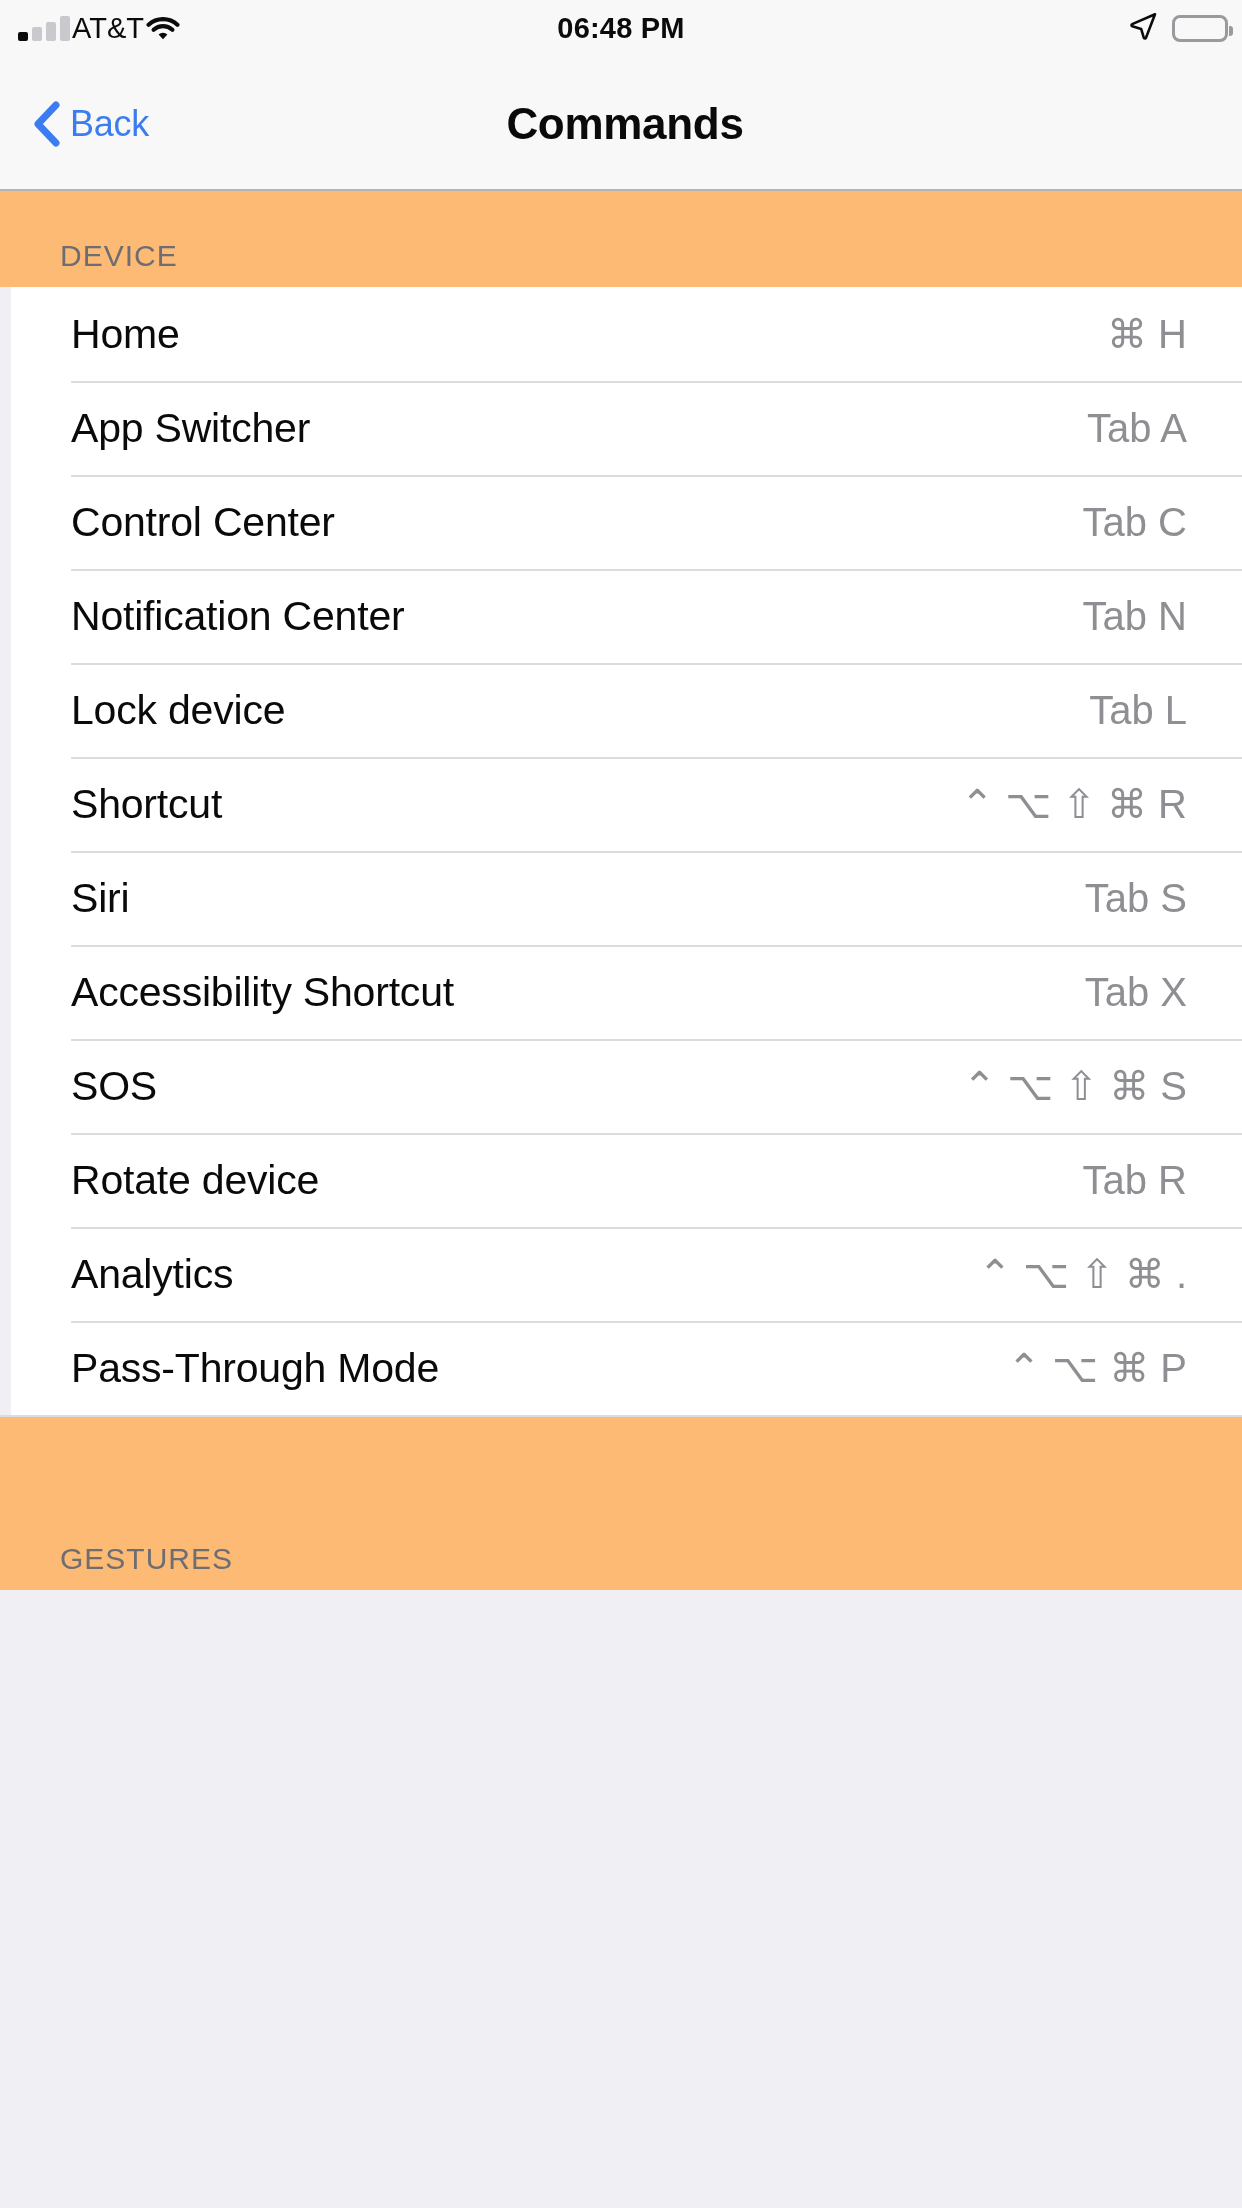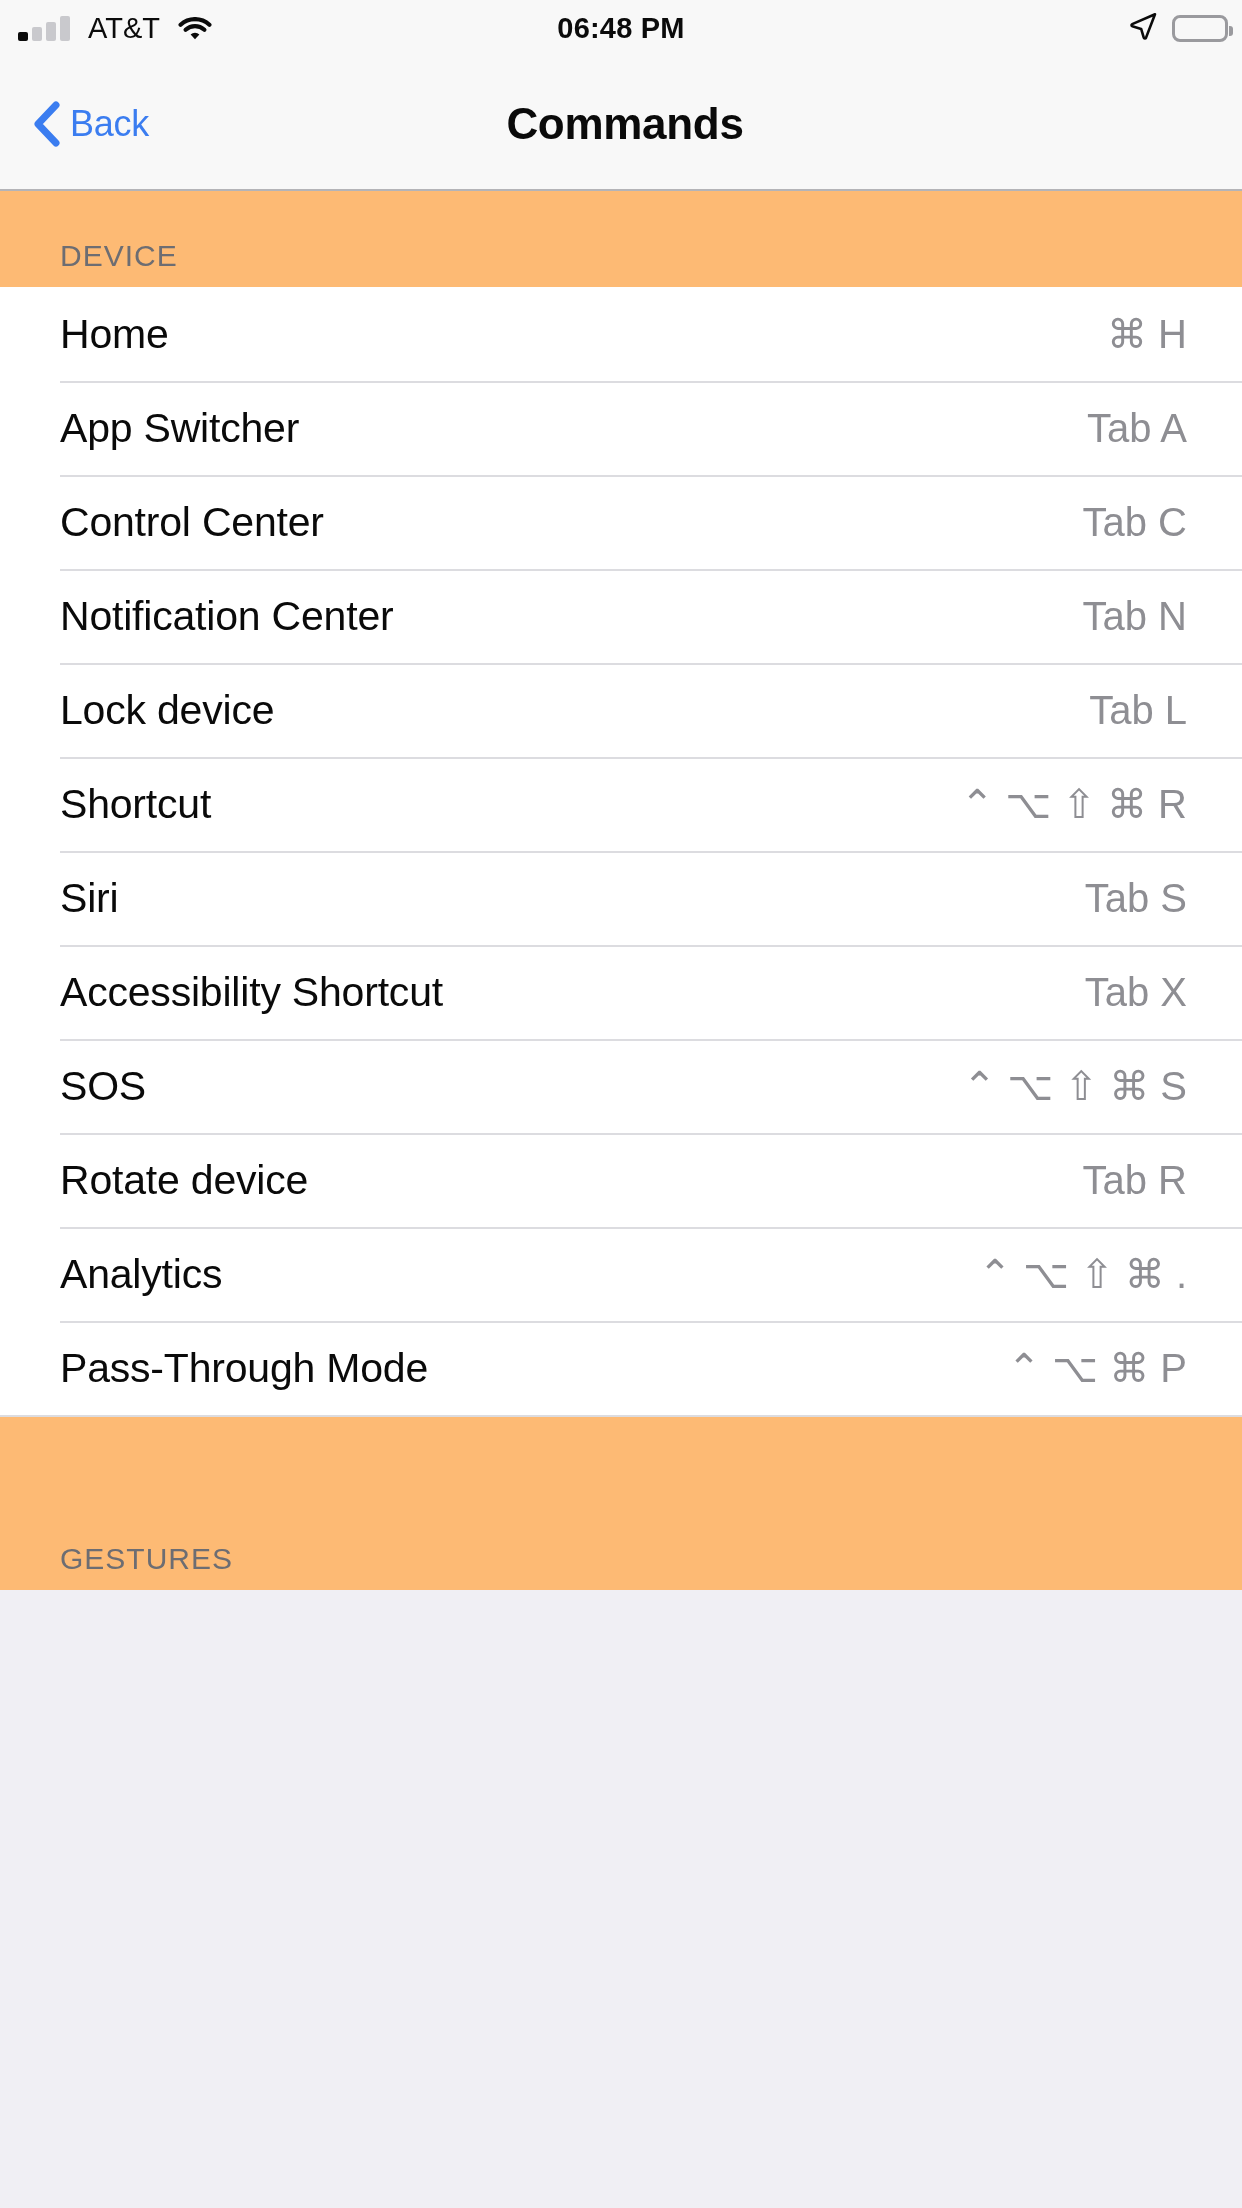--- a/index.html
+++ b/index.html
@@ -11,21 +11,21 @@
     overflow:hidden;
   }
   #screen { position:relative; width:1242px; height:2208px; background:#f0eff4; }
 
   
   .statusbar {
     position:relative; height:56px; width:100%;
     background:#f8f8f8;
     display:flex; align-items:center;
   }
-  .sb-left { position:absolute; left:18px; top:0; height:56px; display:flex; align-items:center; gap:18px; }
+  .sb-left { position:absolute; left:18px; top:0; height:56px; display:flex; align-items:center; gap:2px; }
   .signal { display:flex; align-items:flex-end; gap:4px; height:26px; }
   .signal i { display:block; width:10px; border-radius:2px; background:#c9c9cd; }
   .signal i.on { background:#0b0b0b; }
   .signal i:nth-child(1){ height:9px; }
   .signal i:nth-child(2){ height:14px; }
   .signal i:nth-child(3){ height:19px; }
   .signal i:nth-child(4){ height:25px; }
   .carrier { font-size:29px; color:#0b0b0b; letter-spacing:0px; font-weight:400; }
   .wifi { width:34px; height:26px; position:relative; }
   .sb-center {
@@ -61,21 +61,21 @@
   .section-header {
     background:#fdba74;
     height:96px;
     display:flex; align-items:flex-end;
     padding:0 0 14px 60px;
     font-size:30px; color:#6d6d72; letter-spacing:1.0px;
   }
   .section-header.tall { height:173px; }
 
   
-  .list { background:#fca5a5; }
+  .list { background:#fca5a5;margin-left:11px; }
   .row {
     position:relative;
     height:94px;
     display:flex; align-items:center;
     padding:0 55px 0 60px;
     background:#ffffff;
     cursor:pointer;
   }
   .row + .row::before {
     content:""; position:absolute; left:60px; right:0; top:0;

